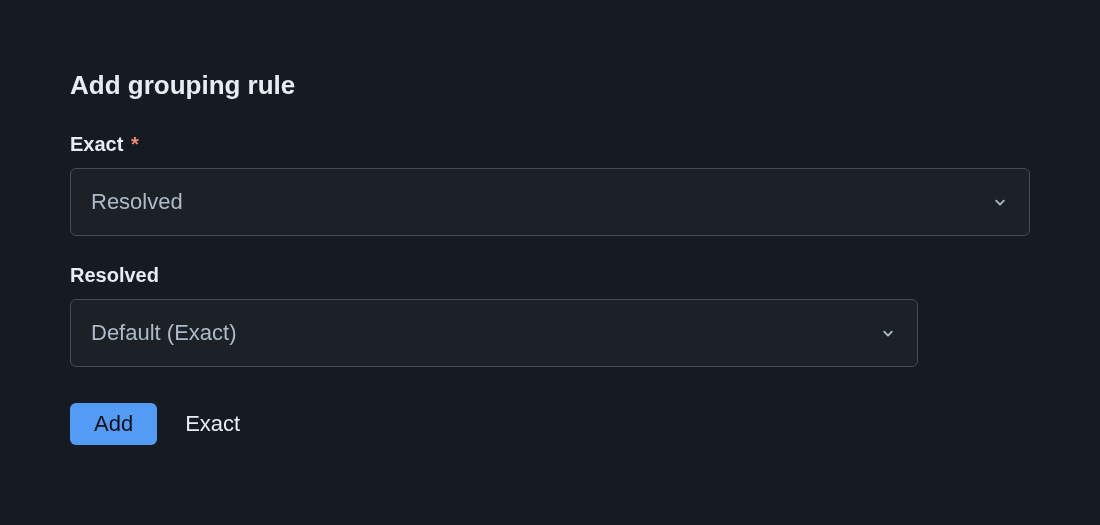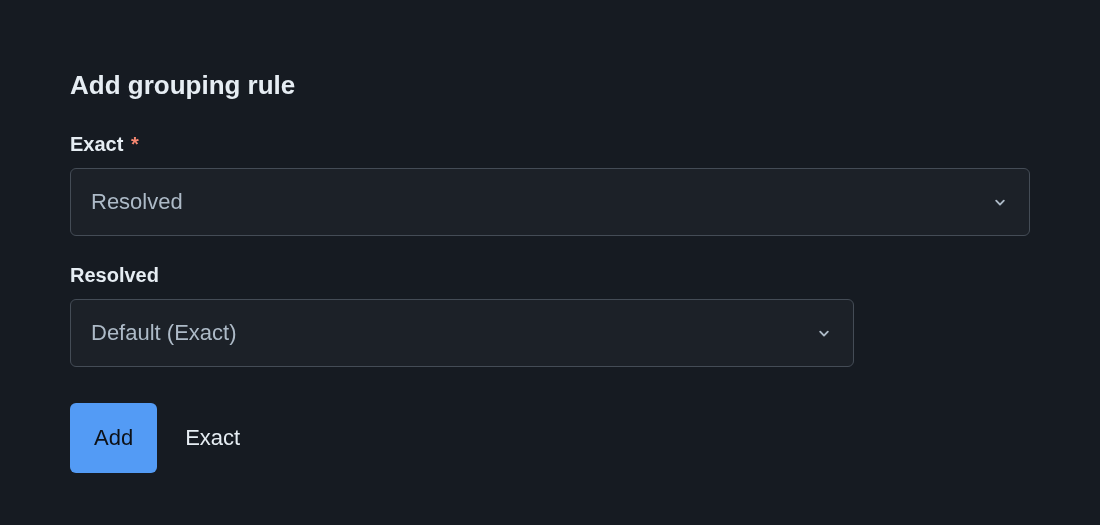--- a/index.html
+++ b/index.html
@@ -38,21 +38,21 @@
       margin-left: 2px;
     }
     .select-wrapper {
       position: relative;
       display: block;
     }
     .select-wrapper.full-width {
       width: 100%;
     }
     .select-wrapper.partial-width {
-      width: 784px;
+      width: 848px;
     }
     .form-select {
       width: 100%;
       background-color: #1c2128;
       border: 1px solid #444c56;
       border-radius: 6px;
       color: #adbac7;
       font-size: 22px;
       padding: 20px 50px 20px 20px;
       appearance: none;
@@ -80,21 +80,21 @@
       gap: 28px;
       margin-top: 36px;
     }
     .btn-primary {
       background-color: #539bf5;
       color: #0d1117;
       border: none;
       border-radius: 6px;
       font-size: 22px;
       font-weight: 500;
-      padding: 22px 24px;
+      padding: 8px 24px;
       cursor: pointer;
       font-family: inherit;
     }
     .btn-link {
       background: none;
       border: none;
       color: #e6edf3;
       font-size: 22px;
       font-weight: 500;
       cursor: pointer;

